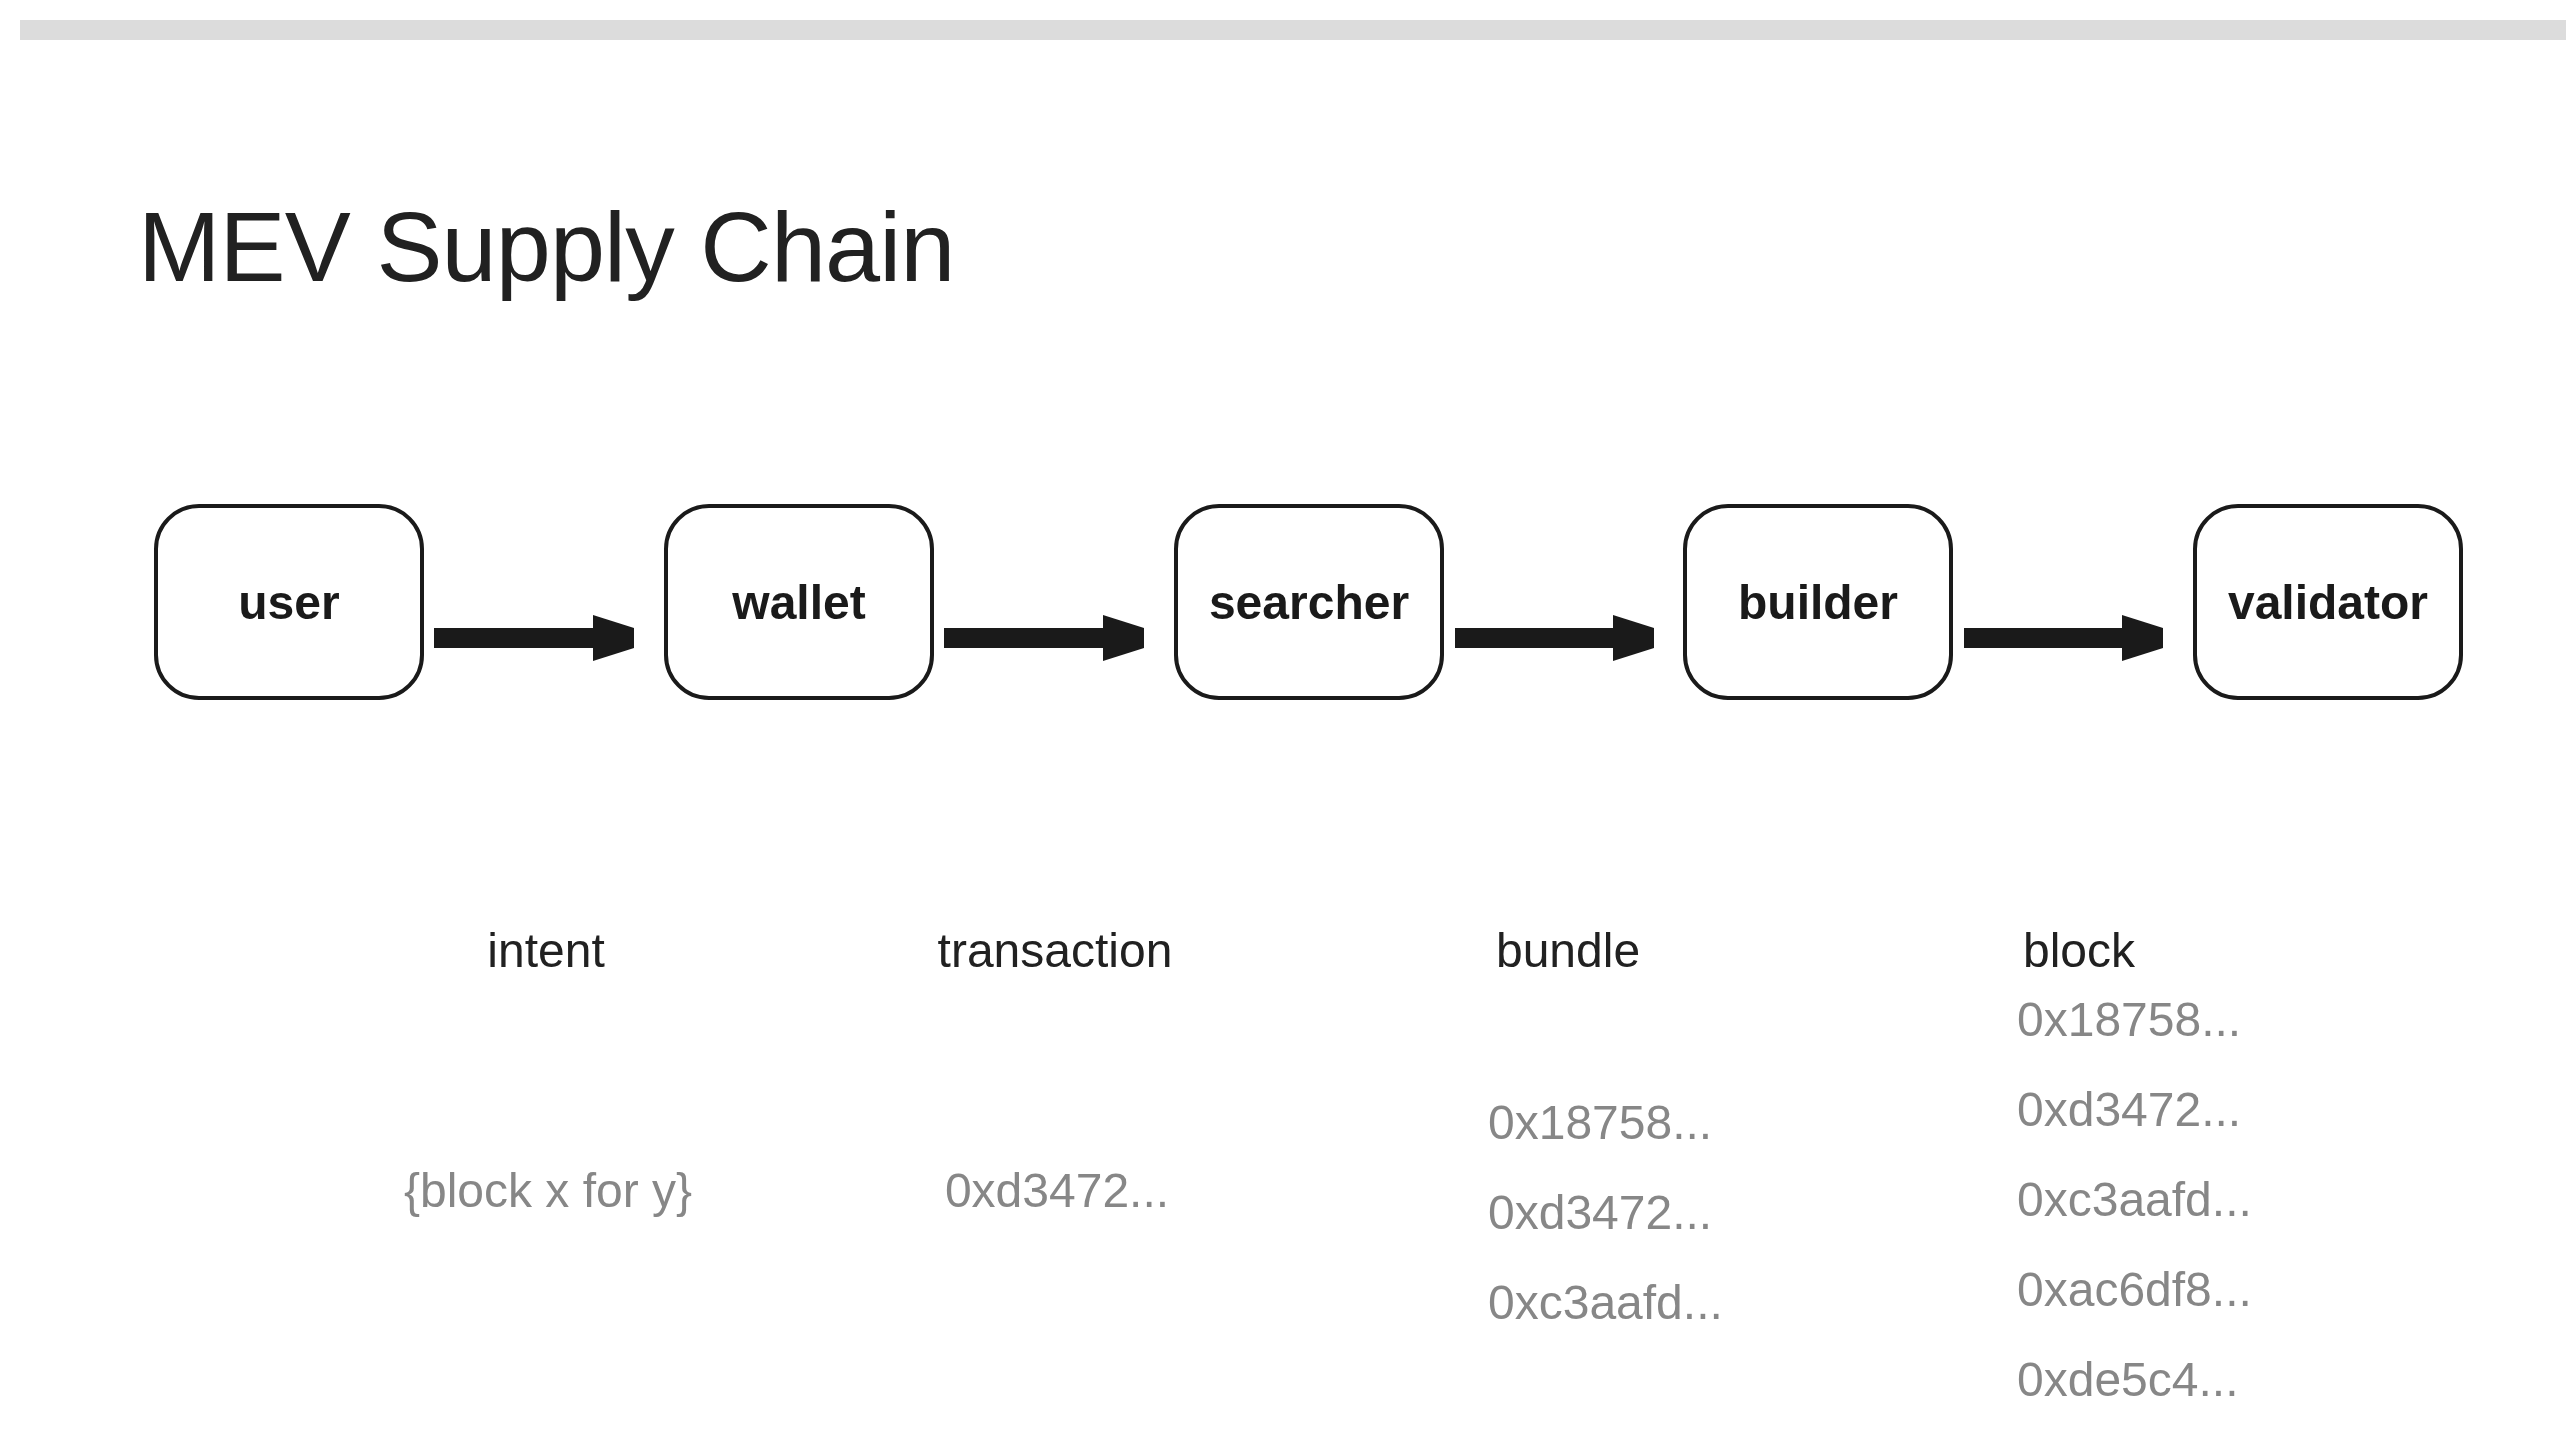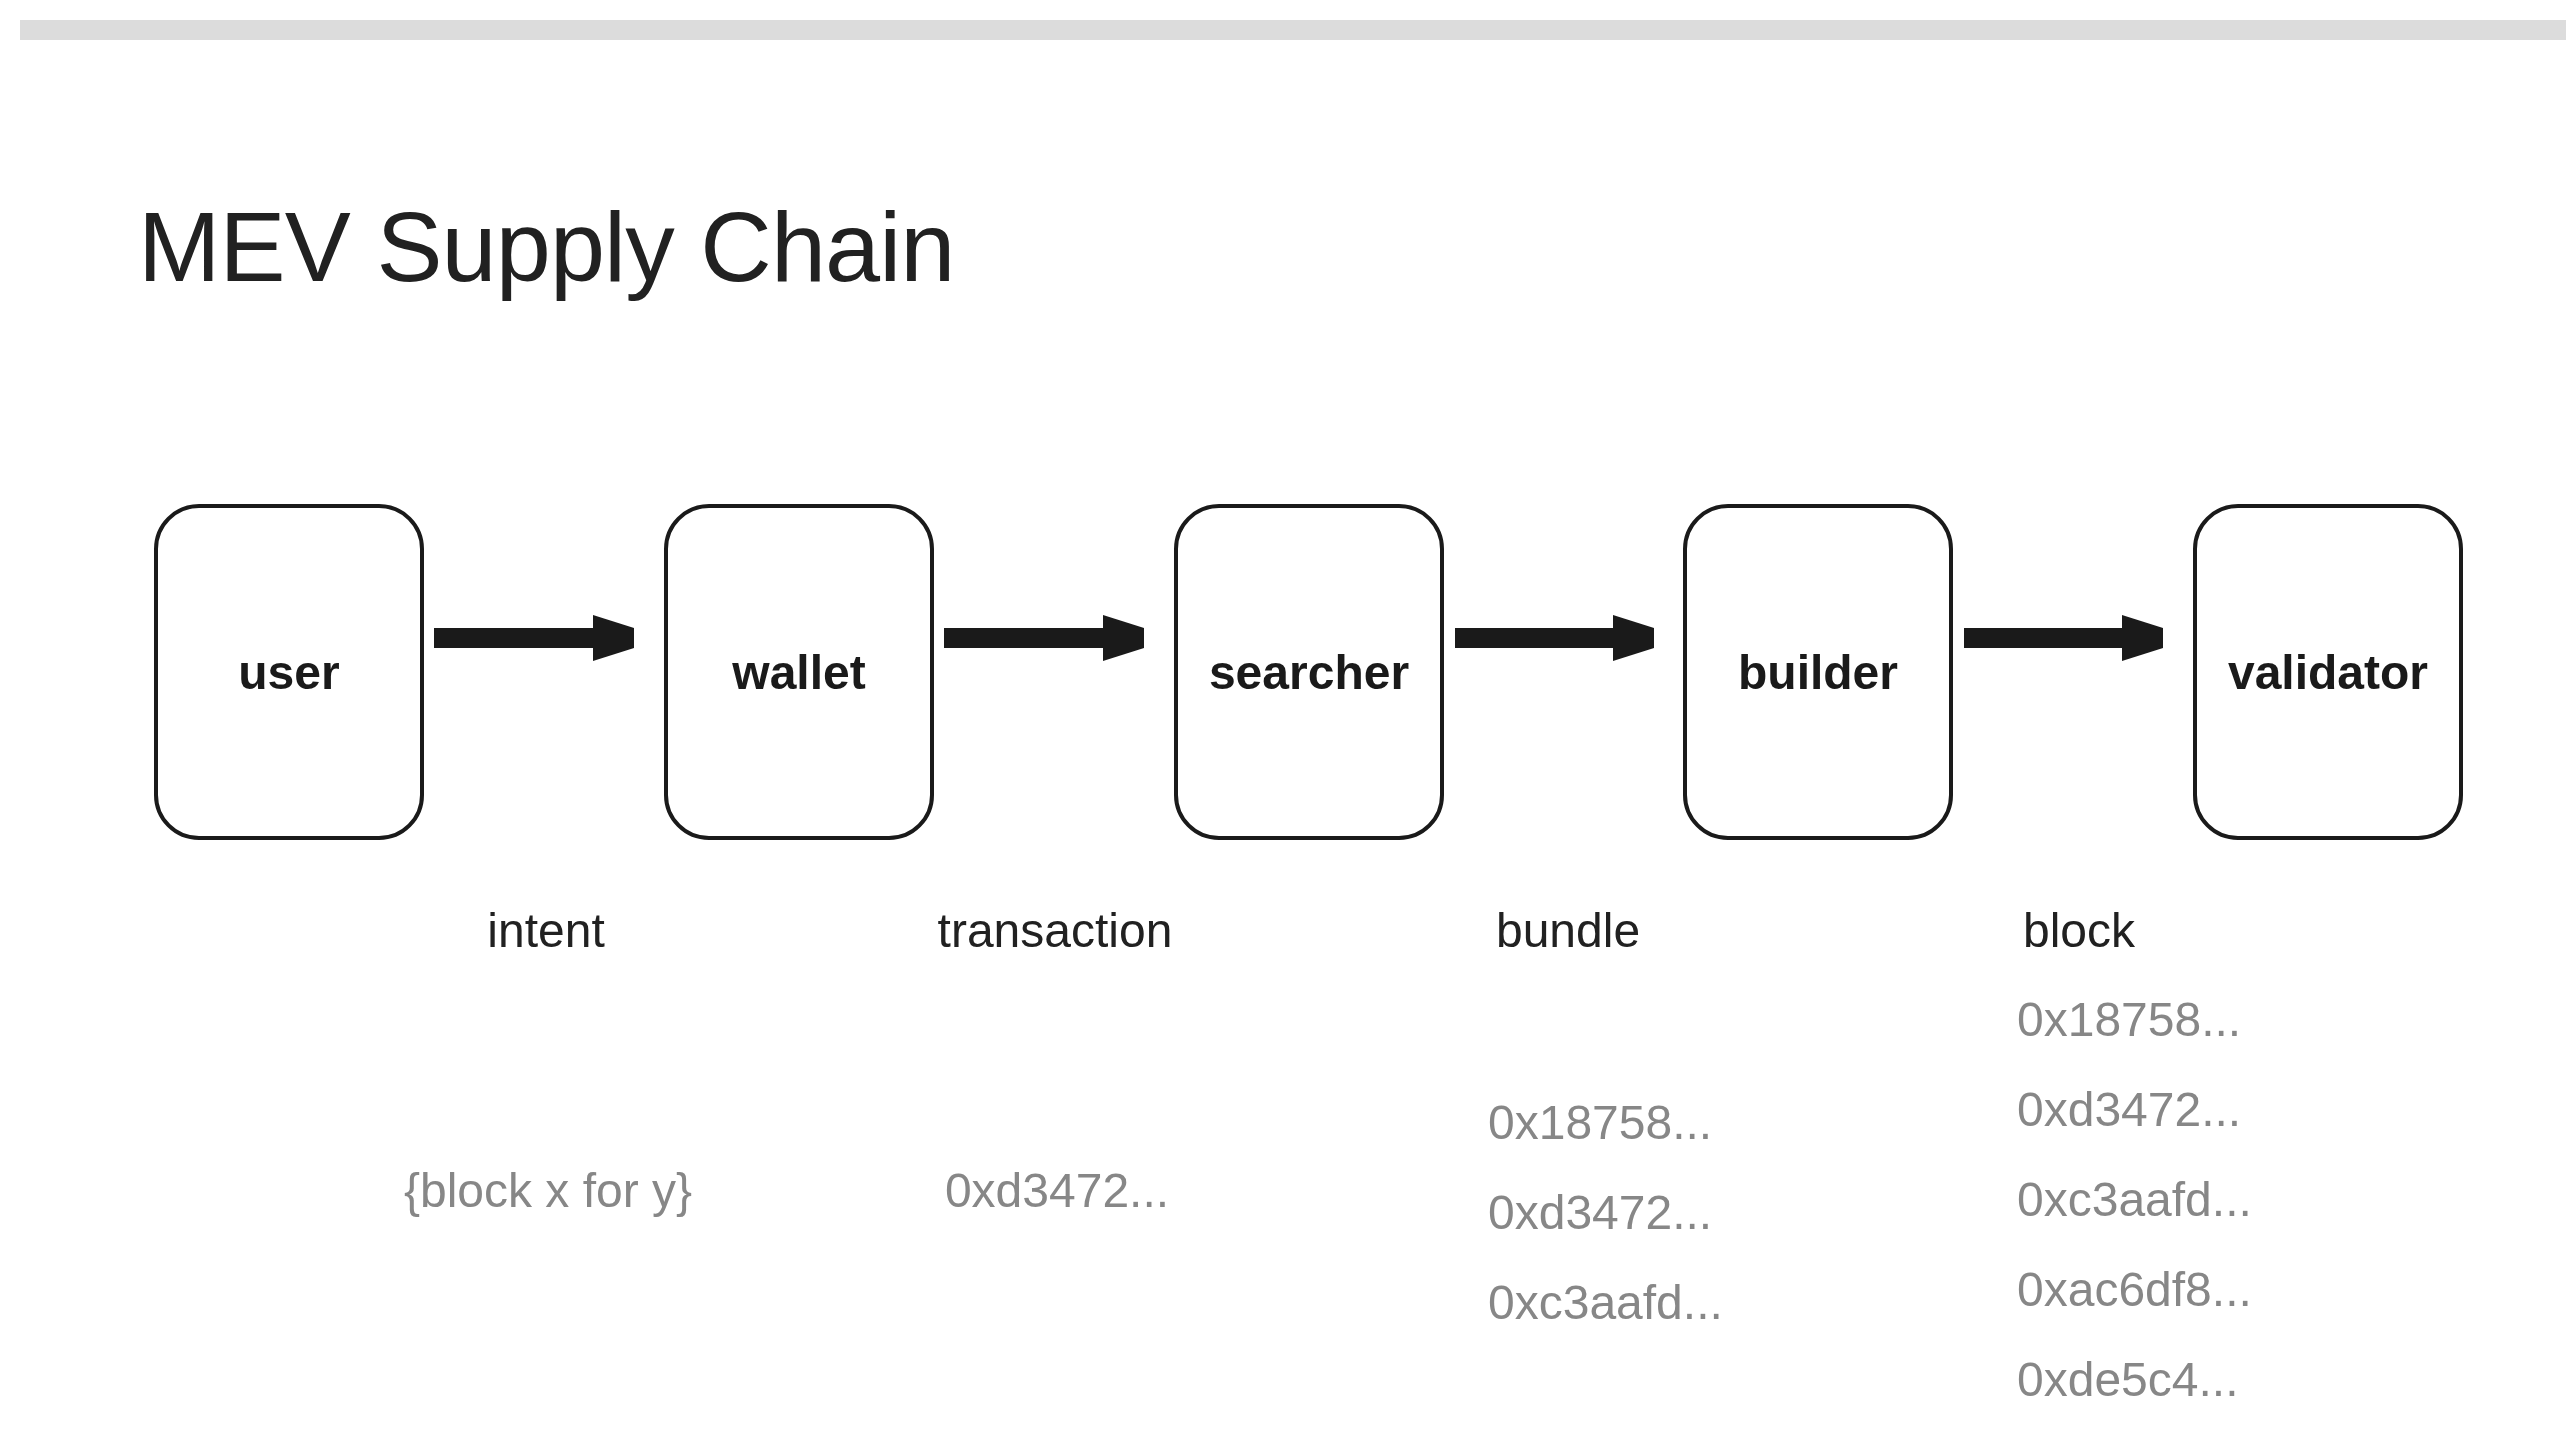--- a/index.html
+++ b/index.html
@@ -37,21 +37,21 @@
     font-weight: 400;
     color: var(--text);
     letter-spacing: -0.9px;
     white-space: nowrap;
   }
 
   .node {
     position: absolute;
     top: 484px;
     width: 270px;
-    height: 336px;
+    height: 196px;
     background: var(--bg);
     border: 4.6px solid var(--ink);
     border-radius: 45px;
     display: flex;
     align-items: center;
     justify-content: center;
   }
   .node-label {
     font-weight: 700;
     font-size: 48px;
@@ -74,21 +74,21 @@
   .arrow-head {
     width: 0; height: 0;
     border-left: 41px solid var(--ink);
     border-top: 13px solid transparent;
     border-bottom: 13px solid transparent;
     margin-left: -1.9px;
   }
 
   .flow-label {
     position: absolute;
-    top: 876px;
+    top: 896px;
     transform: translateX(-50%);
     font-size: 48px;
     line-height: 50px;
     color: var(--text);
     white-space: nowrap;
     text-align: center;
   }
 
   .value {
     font-size: 48px;

